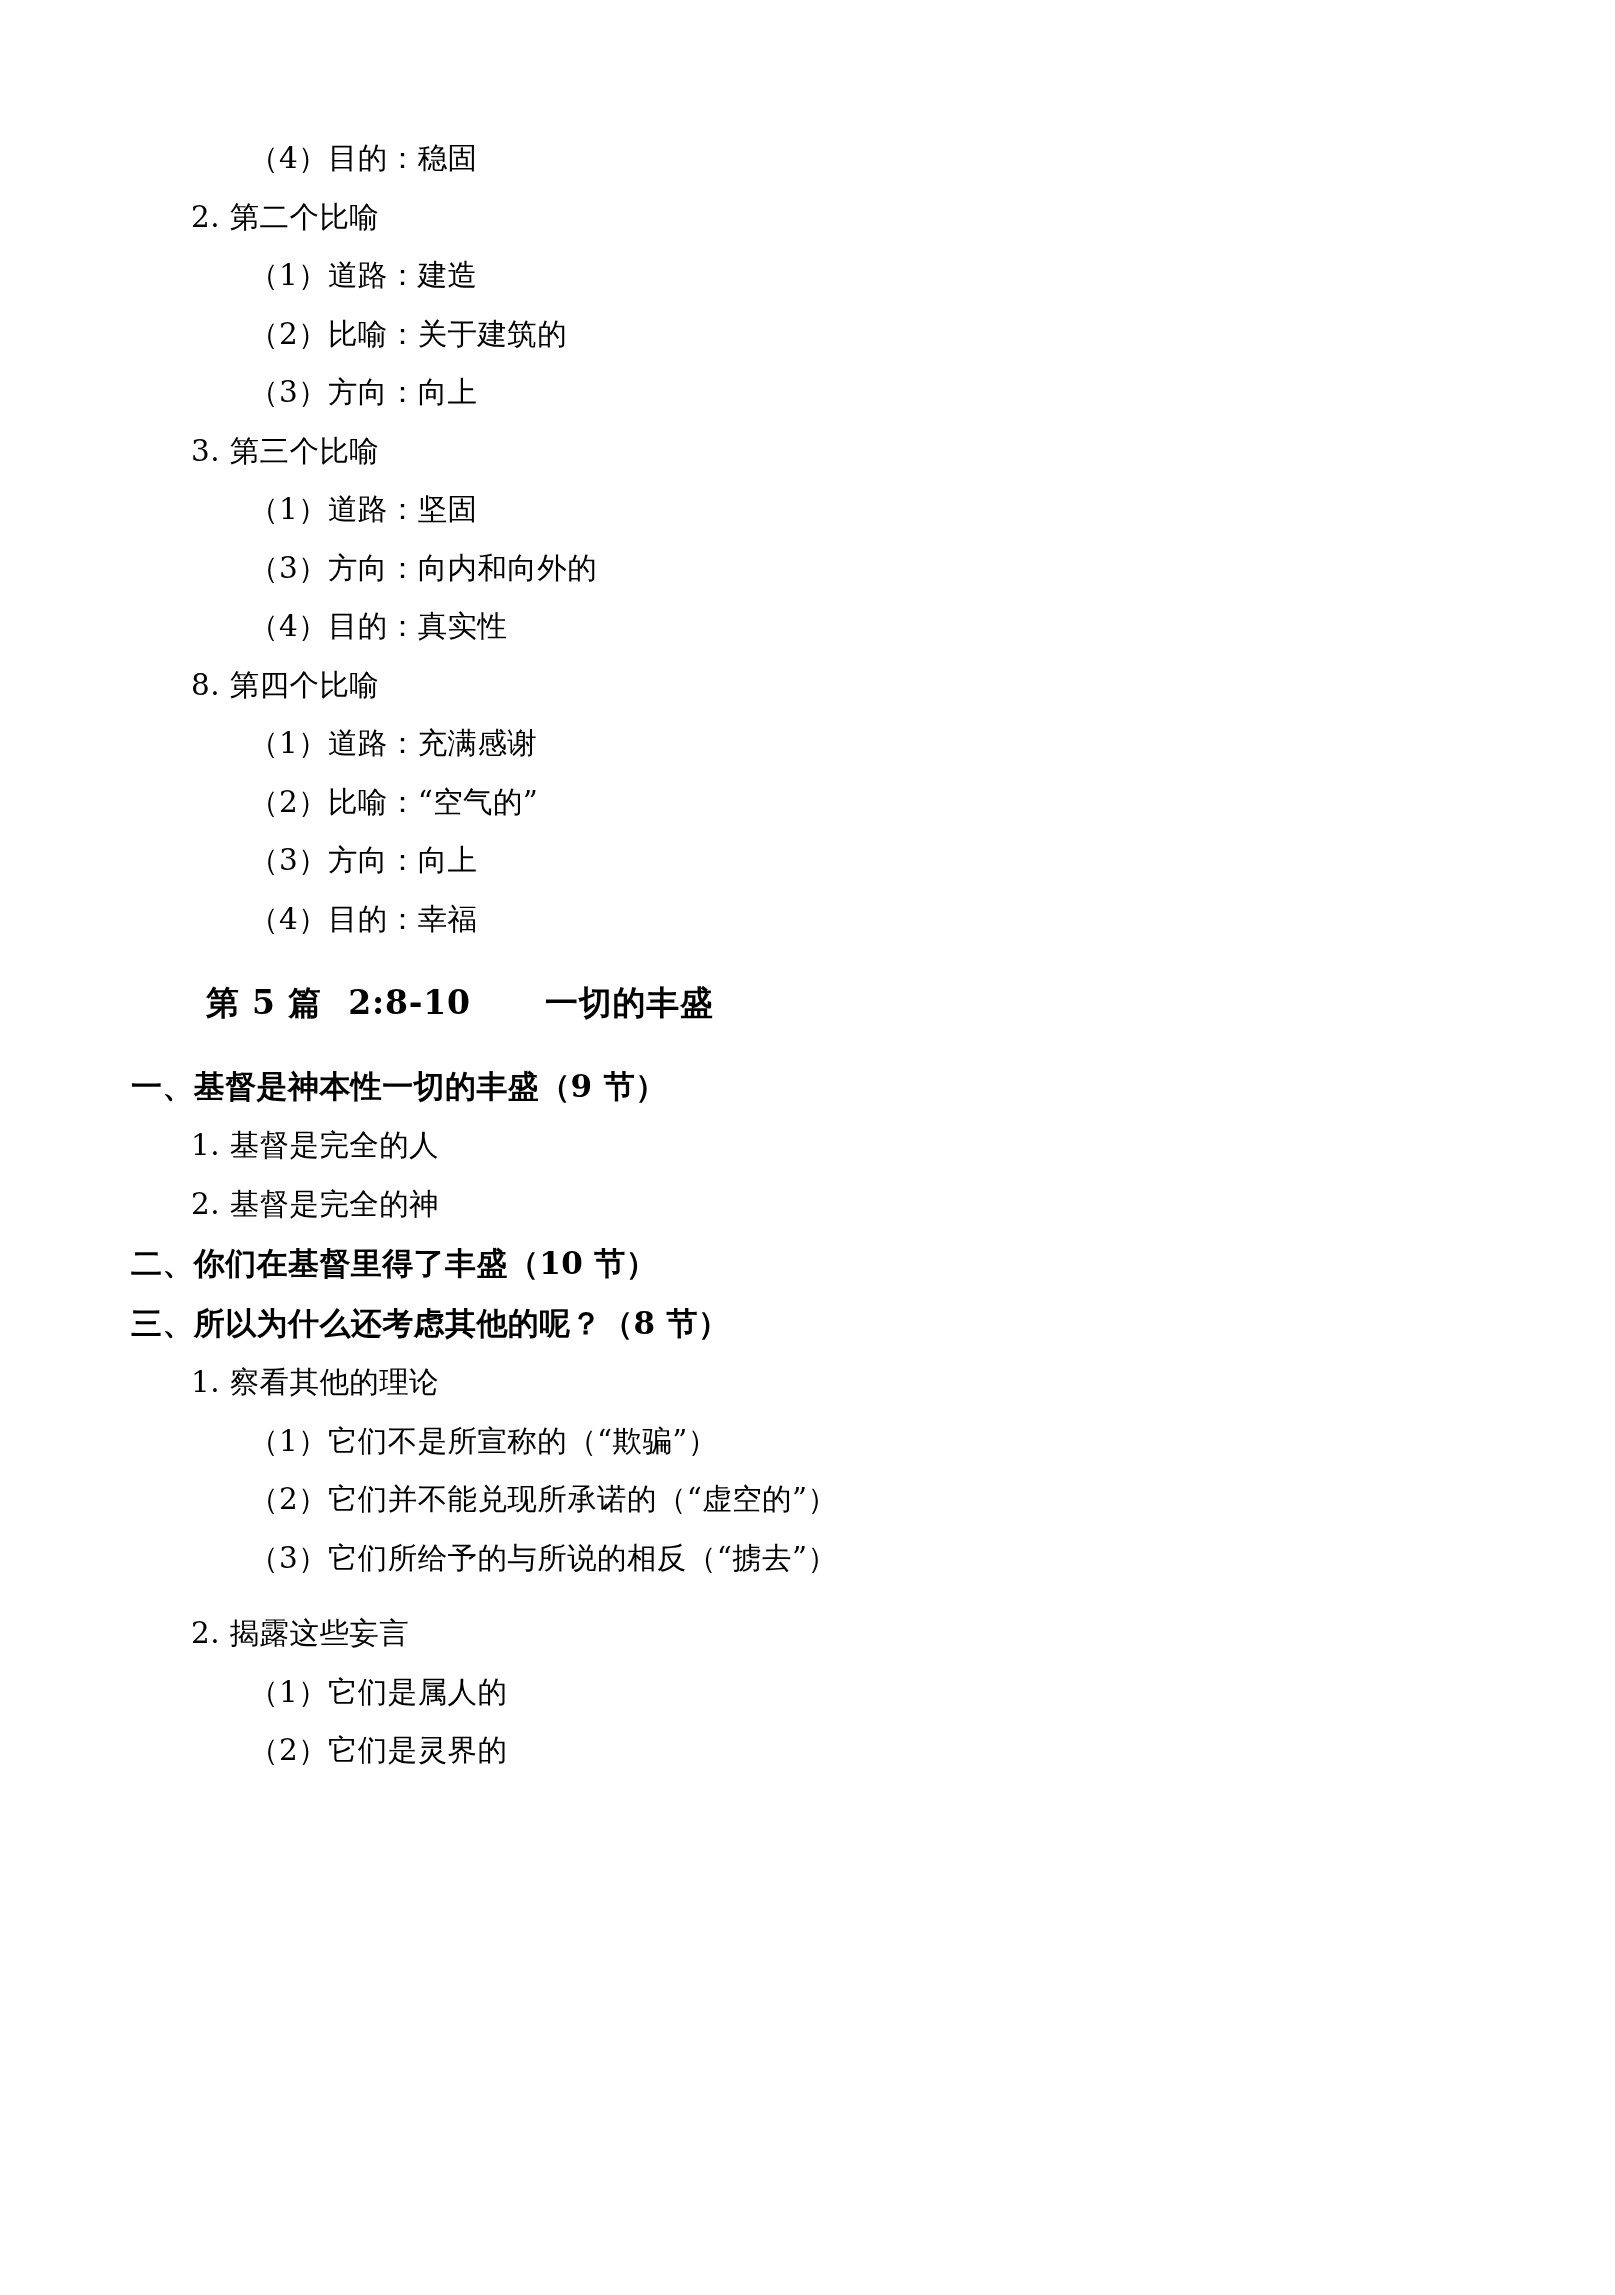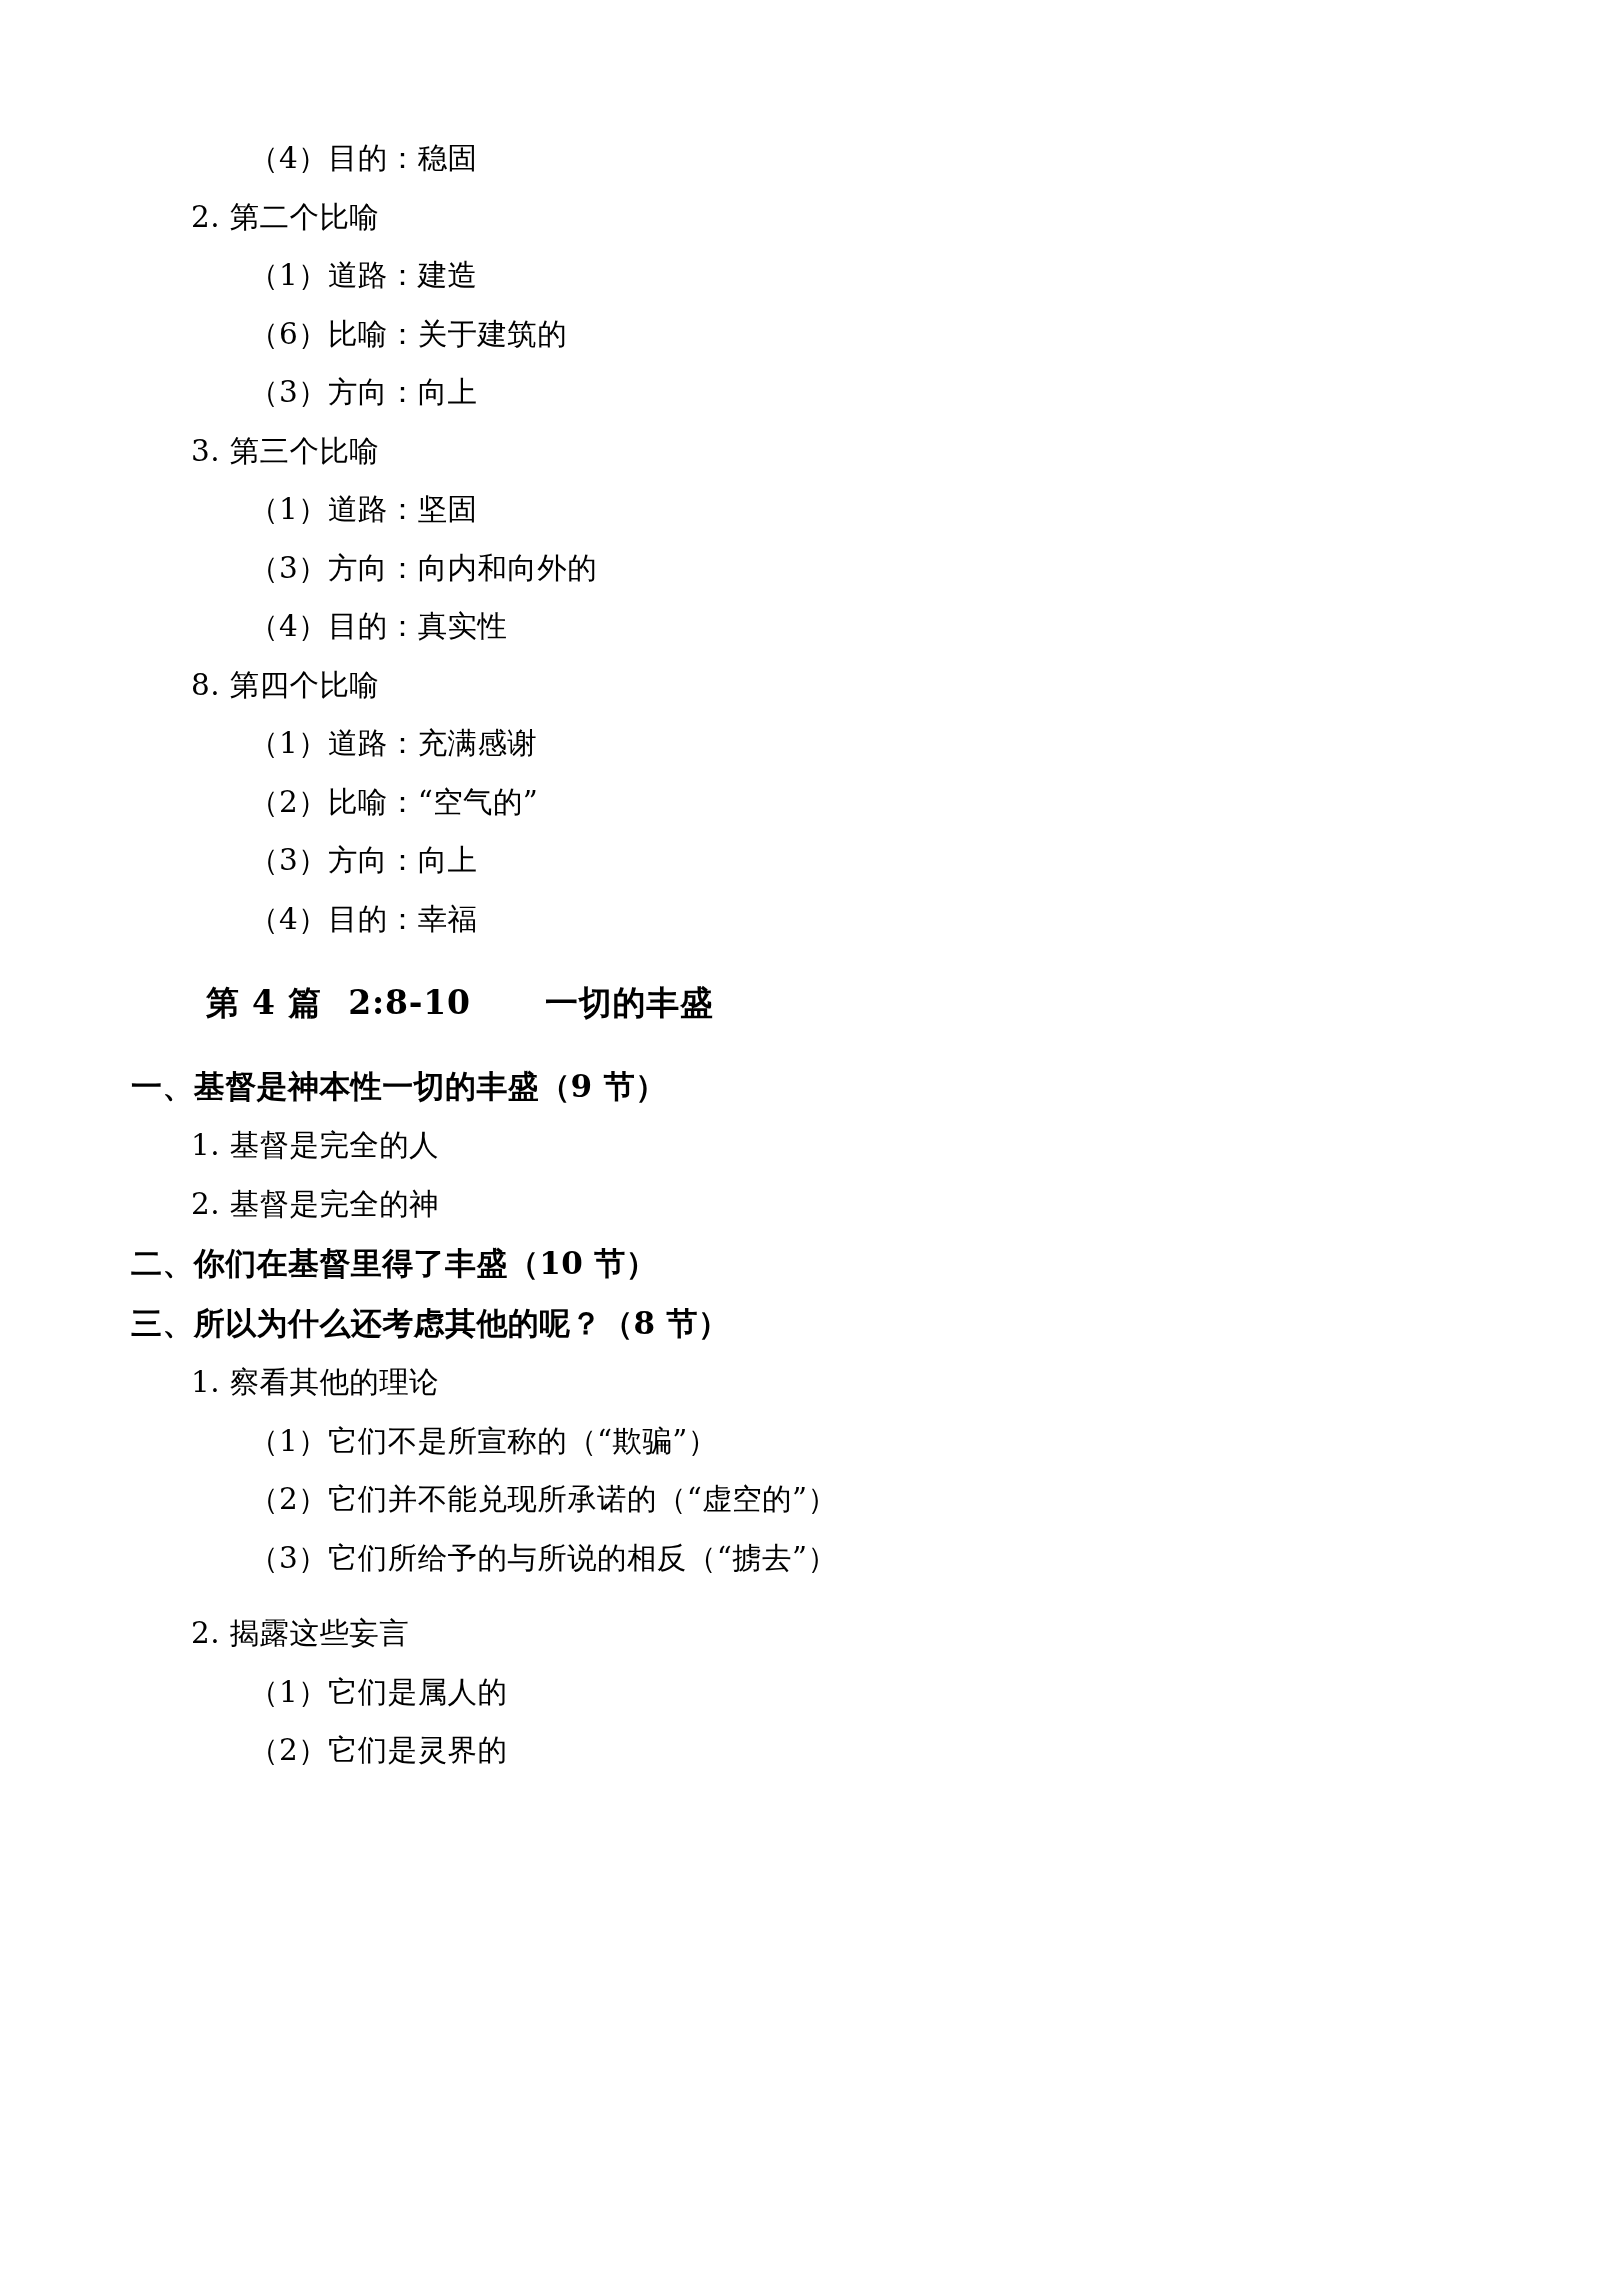--- a/index.html
+++ b/index.html
@@ -63,35 +63,35 @@
 </head>
 <body>
 
 <div class="page">
   <div class="doc-body">
 
     <div>
       <div class="line lvl-2">（4）目的：稳固</div>
       <div class="line lvl-1">2. 第二个比喻</div>
       <div class="line lvl-2">（1）道路：建造</div>
-      <div class="line lvl-2">（6）比喻：关于建筑的</div>
+      <div class="line lvl-2">（2）比喻：关于建筑的</div>
       <div class="line lvl-2">（3）方向：向上</div>
       <div class="line lvl-1">3. 第三个比喻</div>
       <div class="line lvl-2">（1）道路：坚固</div>
       <div class="line lvl-2">（3）方向：向内和向外的</div>
       <div class="line lvl-2">（4）目的：真实性</div>
       <div class="line lvl-1">8. 第四个比喻</div>
       <div class="line lvl-2">（1）道路：充满感谢</div>
       <div class="line lvl-2">（2）比喻：“空气的”</div>
       <div class="line lvl-2">（3）方向：向上</div>
       <div class="line lvl-2">（4）目的：幸福</div>
     </div>
 
     <div class="section-title">
-      <span>第 4 篇</span><span class="st-gap-sm"></span><span>2:8-10</span><span class="st-gap-lg"></span><span>一切的丰盛</span>
+      <span>第 5 篇</span><span class="st-gap-sm"></span><span>2:8-10</span><span class="st-gap-lg"></span><span>一切的丰盛</span>
     </div>
 
     <div>
       <div class="line lvl-top">一、基督是神本性一切的丰盛（9 节）</div>
       <div class="line lvl-1">1. 基督是完全的人</div>
       <div class="line lvl-1">2. 基督是完全的神</div>
       <div class="line lvl-top">二、你们在基督里得了丰盛（10 节）</div>
       <div class="line lvl-top">三、所以为什么还考虑其他的呢？（8 节）</div>
       <div class="line lvl-1">1. 察看其他的理论</div>
       <div class="line lvl-2">（1）它们不是所宣称的（“欺骗”）</div>

